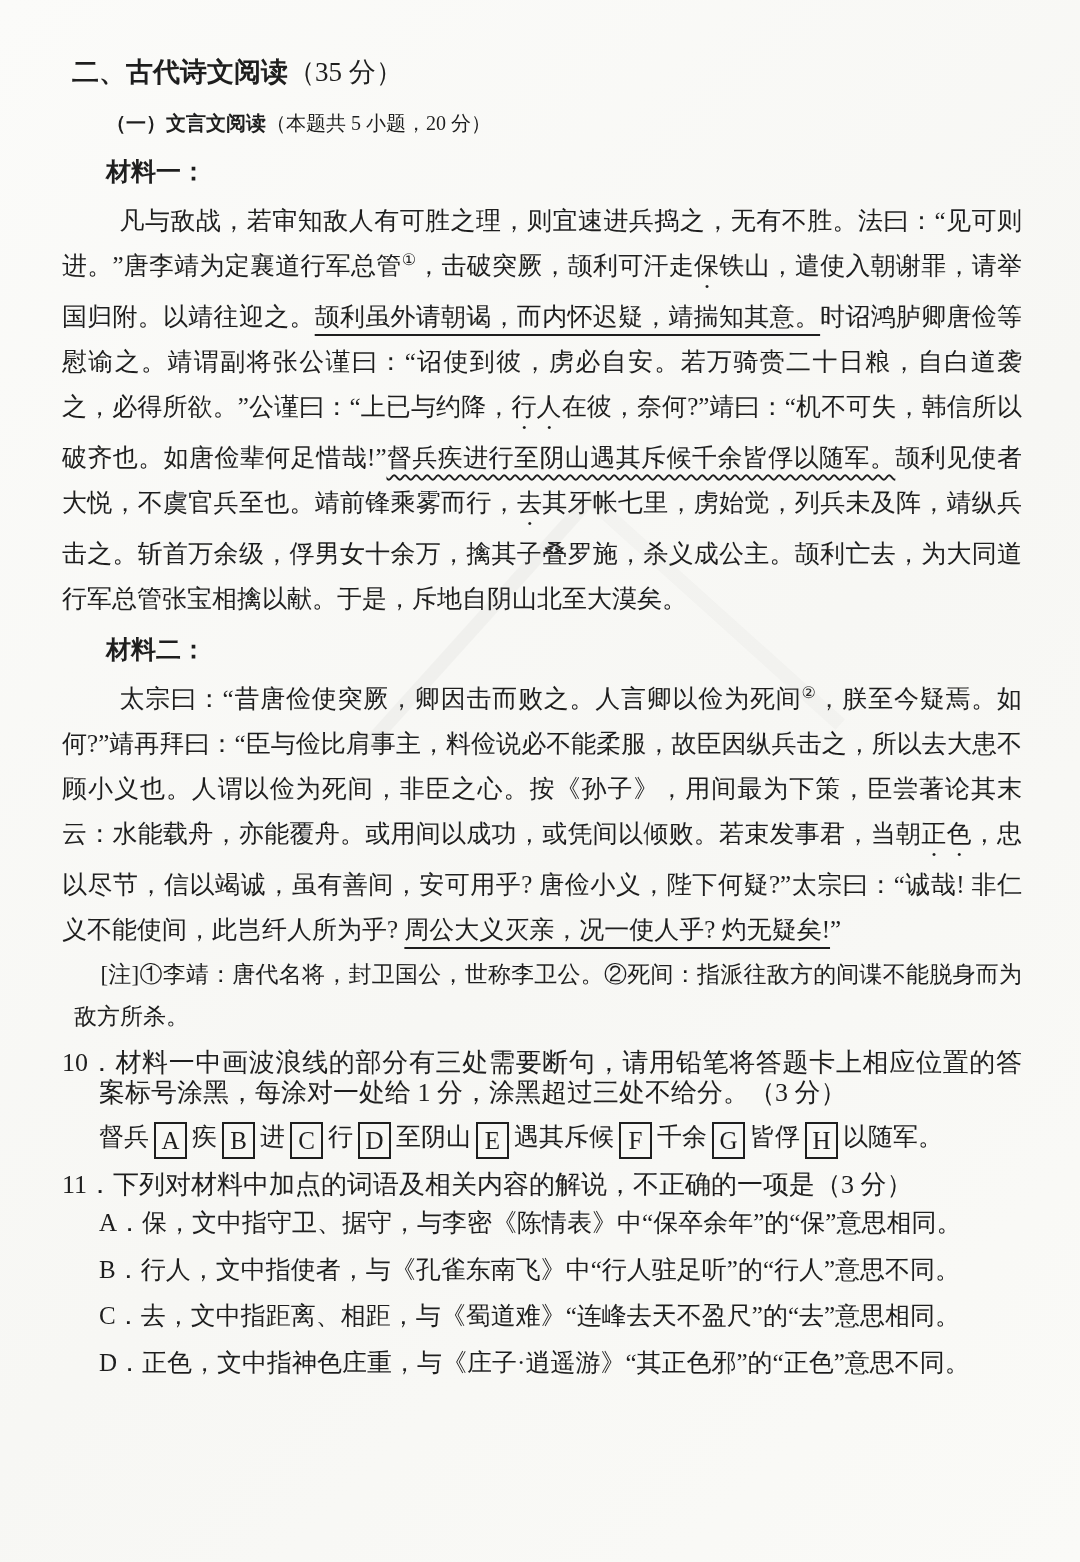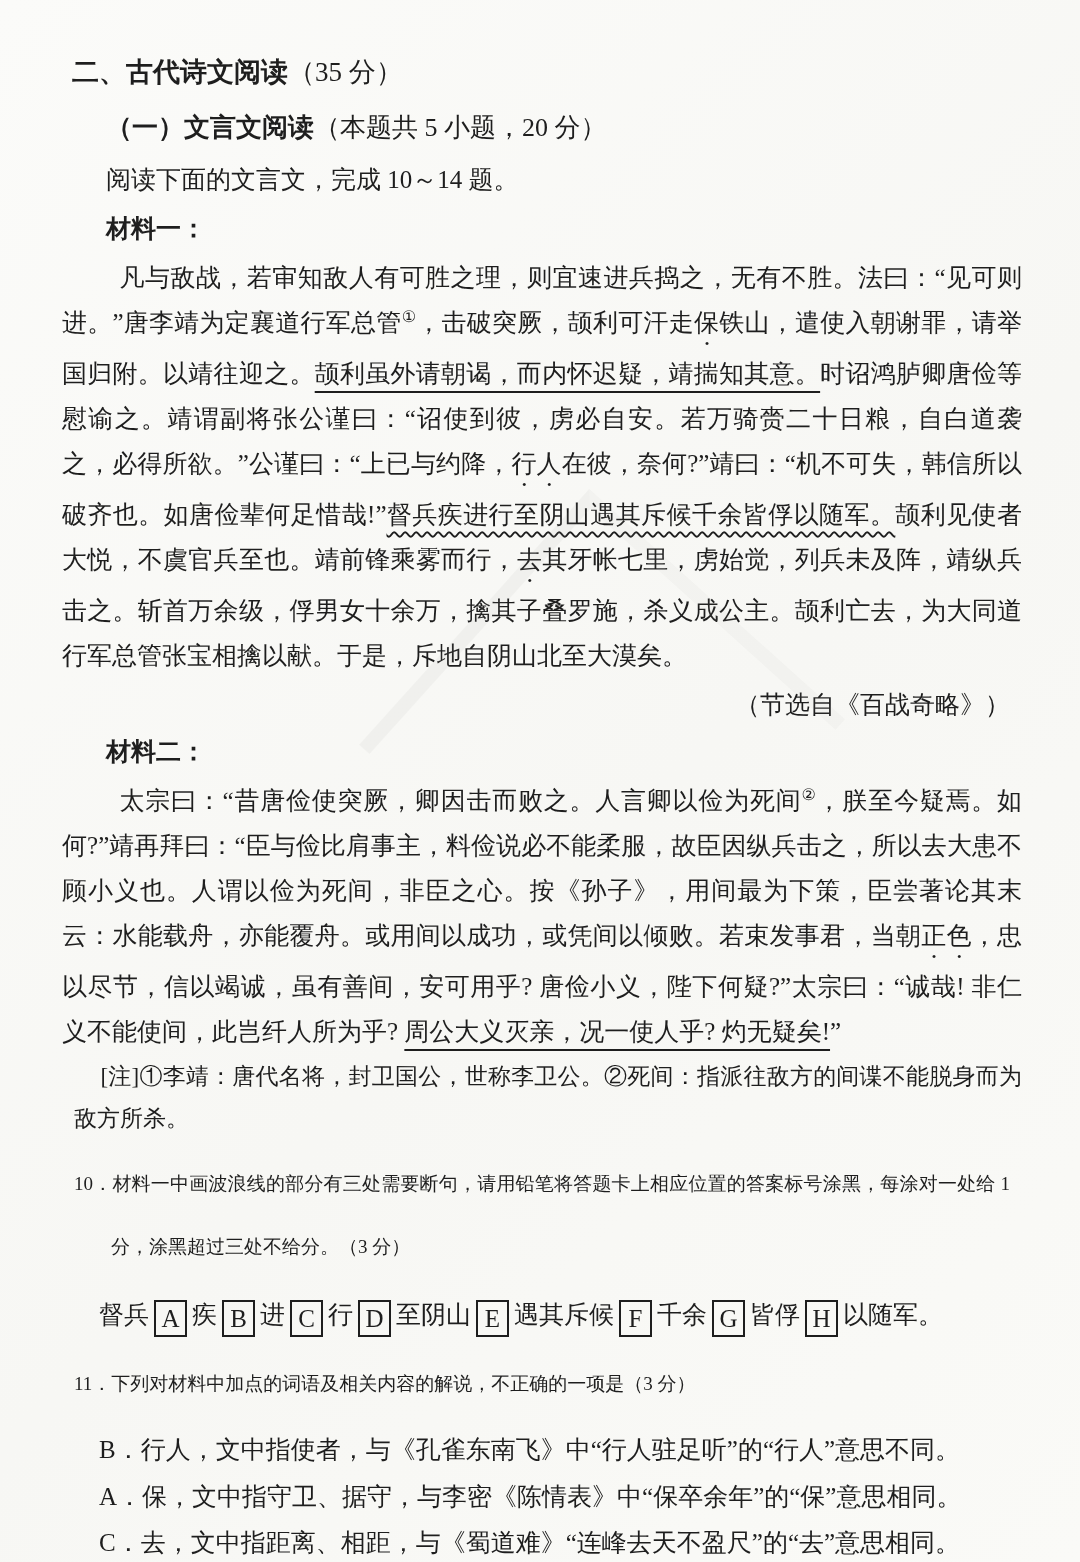--- a/index.html
+++ b/index.html
@@ -19,21 +19,21 @@
     position: absolute;
     left: 430px; top: 560px;
     width: 330px; height: 330px;
     border-left: 14px solid rgba(160,160,155,0.08);
     border-top: 14px solid rgba(160,160,155,0.06);
     transform: rotate(42deg);
     pointer-events: none;
   }
   .sec-title { font-size: 27px; margin: 4px 0 20px 10px; font-weight: 400; }
   .sec-title .b { font-weight: 700; }
-  .sub-title { font-size: 26px; margin: 0 0 18px 44px; font-weight: 400; }
+  .sub-title { font-size: 20px; margin: 0 0 18px 44px; font-weight: 400; }
   .sub-title .b { font-weight: 700; }
   .instruction { font-size: 25px; margin: 0 0 16px 44px; }
   .mat-label { font-size: 25px; font-weight: 700; margin: 12px 0 10px 44px; }
   .body-para {
     font-size: 25px;
     line-height: 45px;
     text-align: justify;
     text-justify: inter-ideograph;
     text-indent: 2.3em;
     margin: 0;
@@ -41,26 +41,26 @@
   .source { font-size: 25px; text-align: right; padding-right: 12px; margin: 10px 0 14px 0; }
   .note {
     font-size: 23px;
     line-height: 42px;
     text-indent: 1.15em;
     text-align: justify;
     margin: 2px 0 10px 12px;
   }
   .question { margin: 0; }
   .q-stem {
-    font-size: 19px;
-    line-height: 63px;
+    font-size: 26px;
+    line-height: 30px;
     padding-left: 37px;
     text-indent: -37px;
     text-align: justify;
-    margin: 12px;
+    margin: 0;
   }
   .q-num { display: inline; }
   .q-sentence { font-size: 25px; line-height: 50px; margin: 4px 0 8px 37px; }
   .q-option { font-size: 25px; line-height: 46.5px; margin: 0 0 0 37px; white-space: nowrap; }
 
   
   .seg-em {
     -webkit-text-emphasis: filled dot #1e1e1e;
     -webkit-text-emphasis-position: under right;
     text-emphasis: filled dot #1e1e1e;
@@ -98,37 +98,35 @@
 </head>
 <body>
 
 <div class="page">
   <div class="scan-artifact"></div>
 
   <h1 class="sec-title"><span class="b">二、古代诗文阅读</span><span>（35 分）</span></h1>
 
   <h2 class="sub-title"><span class="b">（一）文言文阅读</span><span>（本题共 5 小题，20 分）</span></h2>
 
-  <p class="instruction">阅读下面的文言文，完成 10～14 题。</p>
 
   <p class="mat-label">材料一：</p>
   <p class="body-para"><span>凡与敌战，若审知敌人有可胜之理，则宜速进兵捣之，无有不胜。法曰：“见可则进。”唐李靖为定襄道行军总管</span><sup class="seg-sup">①</sup><span>，击破突厥，颉利可汗走</span><span class="seg-em">保</span><span>铁山，遣使入朝谢罪，请举国归附。以靖往迎之。</span><span class="seg-u">颉利虽外请朝谒，而内怀迟疑，靖揣知其意。</span><span>时诏鸿胪卿唐俭等慰谕之。靖谓副将张公谨曰：“诏使到彼，虏必自安。若万骑赍二十日粮，自白道袭之，必得所欲。”公谨曰：“上已与约降，</span><span class="seg-em">行人</span><span>在彼，奈何?”靖曰：“机不可失，韩信所以破齐也。如唐俭辈何足惜哉!”</span><span class="seg-wavy">督兵疾进行至阴山遇其斥候千余皆俘以随军。</span><span>颉利见使者大悦，不虞官兵至也。靖前锋乘雾而行，</span><span class="seg-em">去</span><span>其牙帐七里，虏始觉，列兵未及阵，靖纵兵击之。斩首万余级，俘男女十余万，擒其子叠罗施，杀义成公主。颉利亡去，为大同道行军总管张宝相擒以献。于是，斥地自阴山北至大漠矣。</span></p>
-  <p class="source">（节选自《百战奇略》）</p>
 
   <p class="mat-label">材料二：</p>
   <p class="body-para"><span>太宗曰：“昔唐俭使突厥，卿因击而败之。人言卿以俭为死间</span><sup class="seg-sup">②</sup><span>，朕至今疑焉。如何?”靖再拜曰：“臣与俭比肩事主，料俭说必不能柔服，故臣因纵兵击之，所以去大患不顾小义也。人谓以俭为死间，非臣之心。按《孙子》，用间最为下策，臣尝著论其末云：水能载舟，亦能覆舟。或用间以成功，或凭间以倾败。若束发事君，当朝</span><span class="seg-em">正色</span><span>，忠以尽节，信以竭诚，虽有善间，安可用乎? 唐俭小义，陛下何疑?”太宗曰：“诚哉! 非仁义不能使间，此岂纤人所为乎? </span><span class="seg-u">周公大义灭亲，况一使人乎? 灼无疑矣!</span><span>”</span></p>
 
   <p class="note">[注]①李靖：唐代名将，封卫国公，世称李卫公。②死间：指派往敌方的间谍不能脱身而为敌方所杀。</p>
 
   <div class="question">
     <p class="q-stem"><span class="q-num">10．</span><span>材料一中画波浪线的部分有三处需要断句，请用铅笔将答题卡上相应位置的答案标号涂黑，每涂对一处给 1 分，涂黑超过三处不给分。（3 分）</span></p>
     <p class="q-sentence"><span>督兵</span><span class="seg-box">A</span><span>疾</span><span class="seg-box">B</span><span>进</span><span class="seg-box">C</span><span>行</span><span class="seg-box">D</span><span>至阴山</span><span class="seg-box">E</span><span>遇其斥候</span><span class="seg-box">F</span><span>千余</span><span class="seg-box">G</span><span>皆俘</span><span class="seg-box">H</span><span>以随军。</span></p>
   </div>
 
   <div class="question">
     <p class="q-stem"><span class="q-num">11．</span><span>下列对材料中加点的词语及相关内容的解说，不正确的一项是（3 分）</span></p>
+    <p class="q-option"><span>A．</span><span>保，文中指守卫、据守，与李密《陈情表》中“保卒余年”的“保”意思相同。</span></p>
     <p class="q-option"><span>B．</span><span>行人，文中指使者，与《孔雀东南飞》中“行人驻足听”的“行人”意思不同。</span></p>
-    <p class="q-option"><span>A．</span><span>保，文中指守卫、据守，与李密《陈情表》中“保卒余年”的“保”意思相同。</span></p>
     <p class="q-option"><span>C．</span><span>去，文中指距离、相距，与《蜀道难》“连峰去天不盈尺”的“去”意思相同。</span></p>
     <p class="q-option"><span>D．</span><span>正色，文中指神色庄重，与《庄子·逍遥游》“其正色邪”的“正色”意思不同。</span></p>
   </div>
 
 </div>
 
 </body></html>

